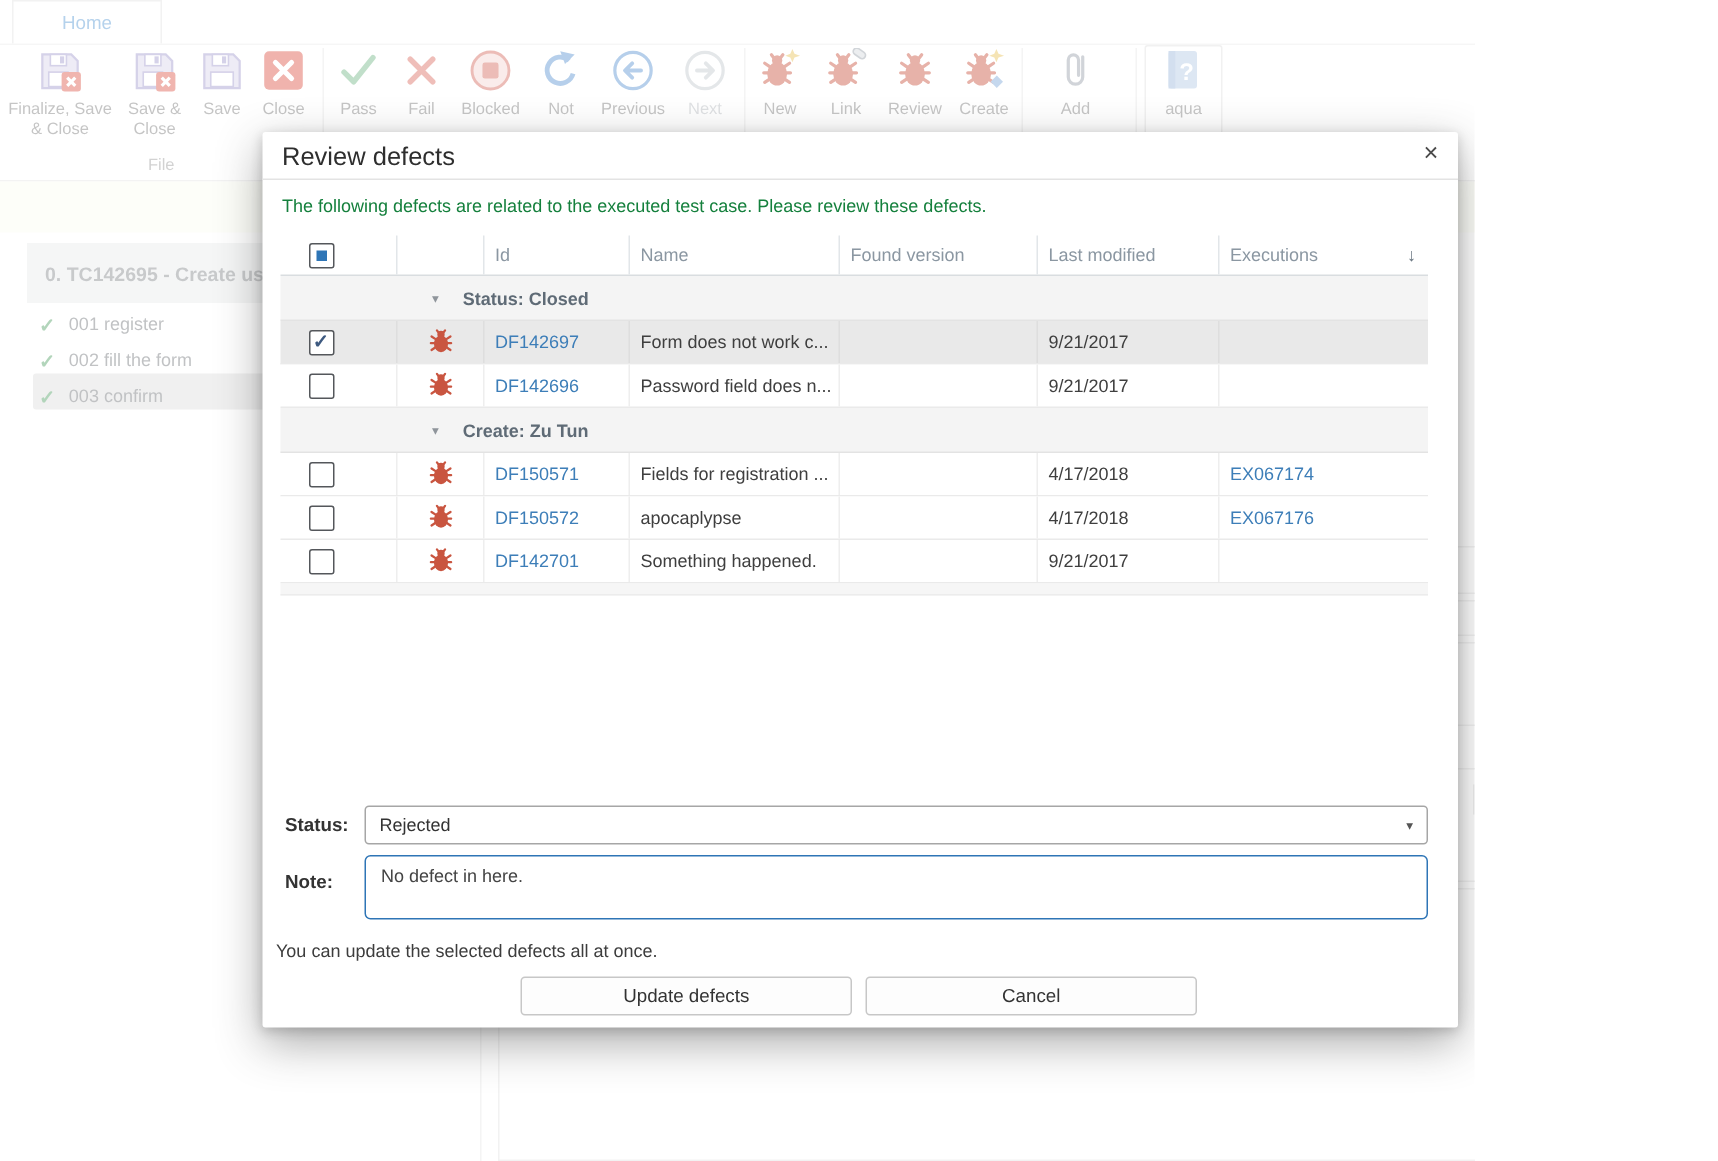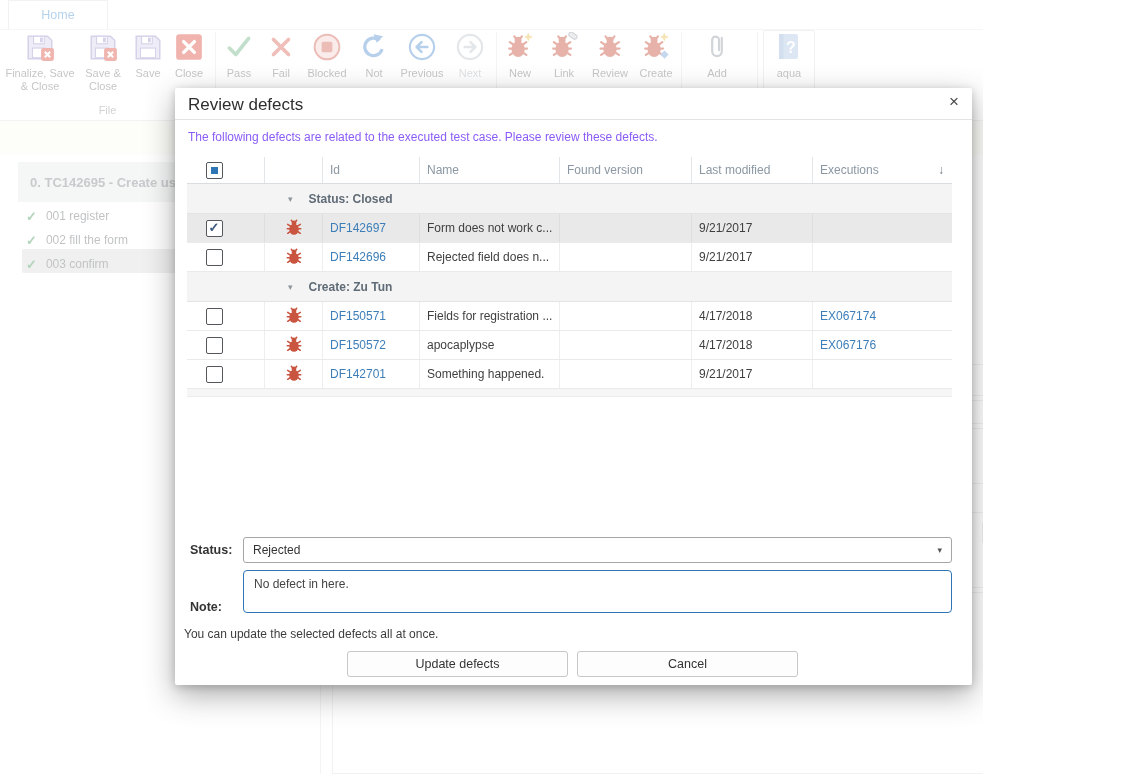--- a/index.html
+++ b/index.html
@@ -47,21 +47,21 @@
   .sarrow{position:absolute;left:4px;width:0;height:0;border-left:5px solid transparent;border-right:5px solid transparent;}
   .sarrow.up{top:4px;border-bottom:6px solid #c6c8ca;}
   .sarrow.down{bottom:4px;border-top:6px solid #c6c8ca;}
 
   
   .dialog{position:absolute;left:175px;top:88px;width:797px;height:597px;background:#fff;
           z-index:10;border-radius:2px;box-shadow:0 10px 30px rgba(55,55,55,.42),0 2px 8px rgba(0,0,0,.18);}
   .dlg-title{position:absolute;left:13px;top:7px;font-size:17px;color:#2e2e2e;}
   .dlg-close{position:absolute;right:13px;top:4px;font-size:17px;color:#4a4a4a;cursor:pointer;line-height:20px;}
   .dlg-titleline{position:absolute;left:0;top:31px;width:797px;height:1px;background:#e3e3e3;}
-  .dlg-intro{position:absolute;left:13px;top:42px;font-size:12px;color:#8b5cf6;}
+  .dlg-intro{position:absolute;left:13px;top:42px;font-size:12px;color:#15803d;}
 
   .grid{position:absolute;left:12px;top:69px;width:765px;}
   .grid-caption{height:18px;background:#0a78c2;color:#fff;font-size:11.5px;line-height:18px;
                 padding-left:7px;box-sizing:border-box;}
   .gr{display:flex;box-sizing:border-box;}
   .grid-header{height:27px;border-bottom:1px solid #d9dde0;background:#fff;}
   .grid-header .c{border-right:1px solid #e2e6e9;color:#8b97a2;font-size:12px;
                   display:flex;align-items:center;}
   .grid-header .c:last-child{border-right:none;}
   .c{box-sizing:border-box;overflow:hidden;white-space:nowrap;}
@@ -416,21 +416,21 @@
         <div class="c c1">
             <span><svg width="18" height="18" viewBox="0 0 20 20">
                 <g stroke="#c95540" stroke-width="1.7" stroke-linecap="round">
                   <path d="M3 7 L6 9 M2.5 12 L5.5 12 M3 17 L6 15 M17 7 L14 9 M17.5 12 L14.5 12 M17 17 L14 15 M7 2.5 L8.5 4.5 M13 2.5 L11.5 4.5"></path>
                 </g>
                 <circle cx="10" cy="5.5" r="2.7" fill="#c95540"></circle>
                 <ellipse cx="10" cy="12.5" rx="5.2" ry="6.2" fill="#c95540"></ellipse>
               </svg></span>
           </div>
         <div class="c c2 link">DF142696</div>
-        <div class="c c3">Rejected field does n...</div>
+        <div class="c c3">Password field does n...</div>
         <div class="c c4"></div>
         <div class="c c5">9/21/2017</div>
         <div class="c c6 link"></div>
       </div>
 
       <div class="ggroup">
         <span class="tri">▾</span>
         <span>Create: Zu Tun</span>
       </div>
 
@@ -495,21 +495,21 @@
       </div>
       <div class="gfooter"></div>
     </div>
 
     <div class="fld-label" style="top:455px;">Status:</div>
     <div class="dd">
       <span>Rejected</span>
       <span class="caret">▾</span>
     </div>
 
-    <div class="fld-label" style="top:512px;">Note:</div>
+    <div class="fld-label" style="top:493px;">Note:</div>
     <textarea class="note-box" style="">No defect in here.</textarea>
 
     <div class="dlg-hint">You can update the selected defects all at once.</div>
 
     <div class="dlg-btn" style="left:172px;">Update defects</div>
     <div class="dlg-btn" style="left:402px;">Cancel</div>
   </div>
 
 </div>
 

